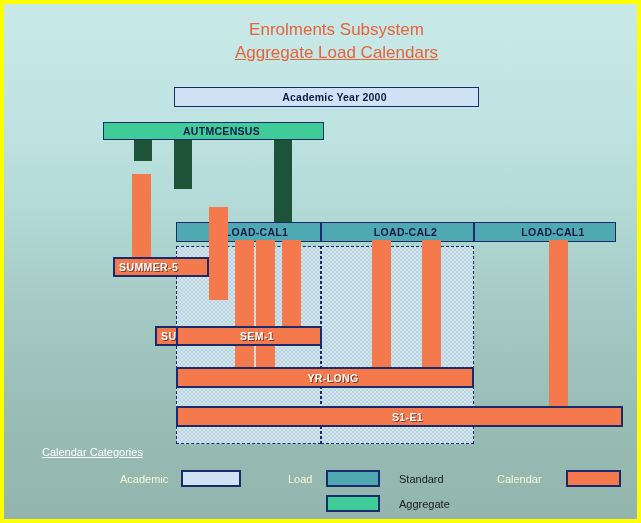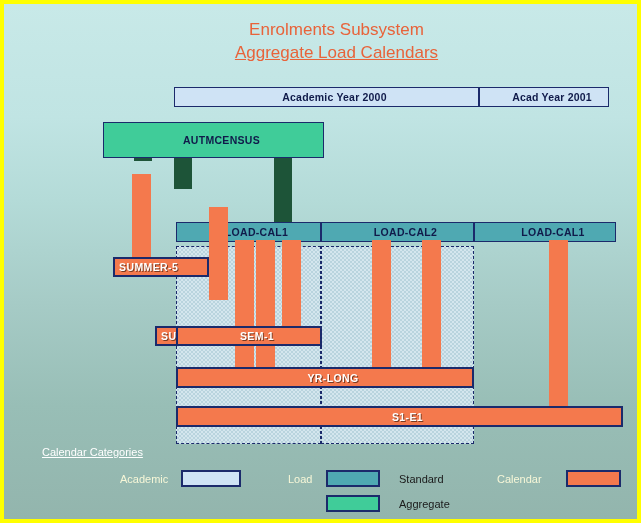--- a/index.html
+++ b/index.html
@@ -79,29 +79,26 @@
 <div id="canvas">
 
   <div class="abs" id="title">
     <div>Enrolments Subsystem</div>
     <div class="l2">Aggregate Load Calendars</div>
   </div>
 
   <div class="abs yearbar" style="left:170px;top:83px;width:305px;">
     <span>Academic Year 2000</span>
   </div>
-  <div class="abs yearbar" style="left:475px;top:83px;width:130px;">
-    <span>Acad Year 2001</span>
-  </div>
 
   <div class="abs vline-green" style="left:130px;top:133px;height:24px;"></div>
   <div class="abs vline-green" style="left:170px;top:133px;height:52px;"></div>
   <div class="abs vline-green" style="left:270px;top:133px;height:85px;"></div>
 
-  <div class="abs calbox agg" style="left:99px;top:118px;width:221px;height:36px;">
+  <div class="abs calbox agg" style="left:99px;top:118px;width:221px;height:18px;">
     <span>AUTMCENSUS</span>
   </div>
 
 
   <div class="abs calbox std" style="left:172px;top:218px;width:145px;height:20px;">
     <span>LOAD-CAL1</span>
   </div>
   <div class="abs calbox std" style="left:317px;top:218px;width:153px;height:20px;">
     <span>LOAD-CAL2</span>
   </div>

